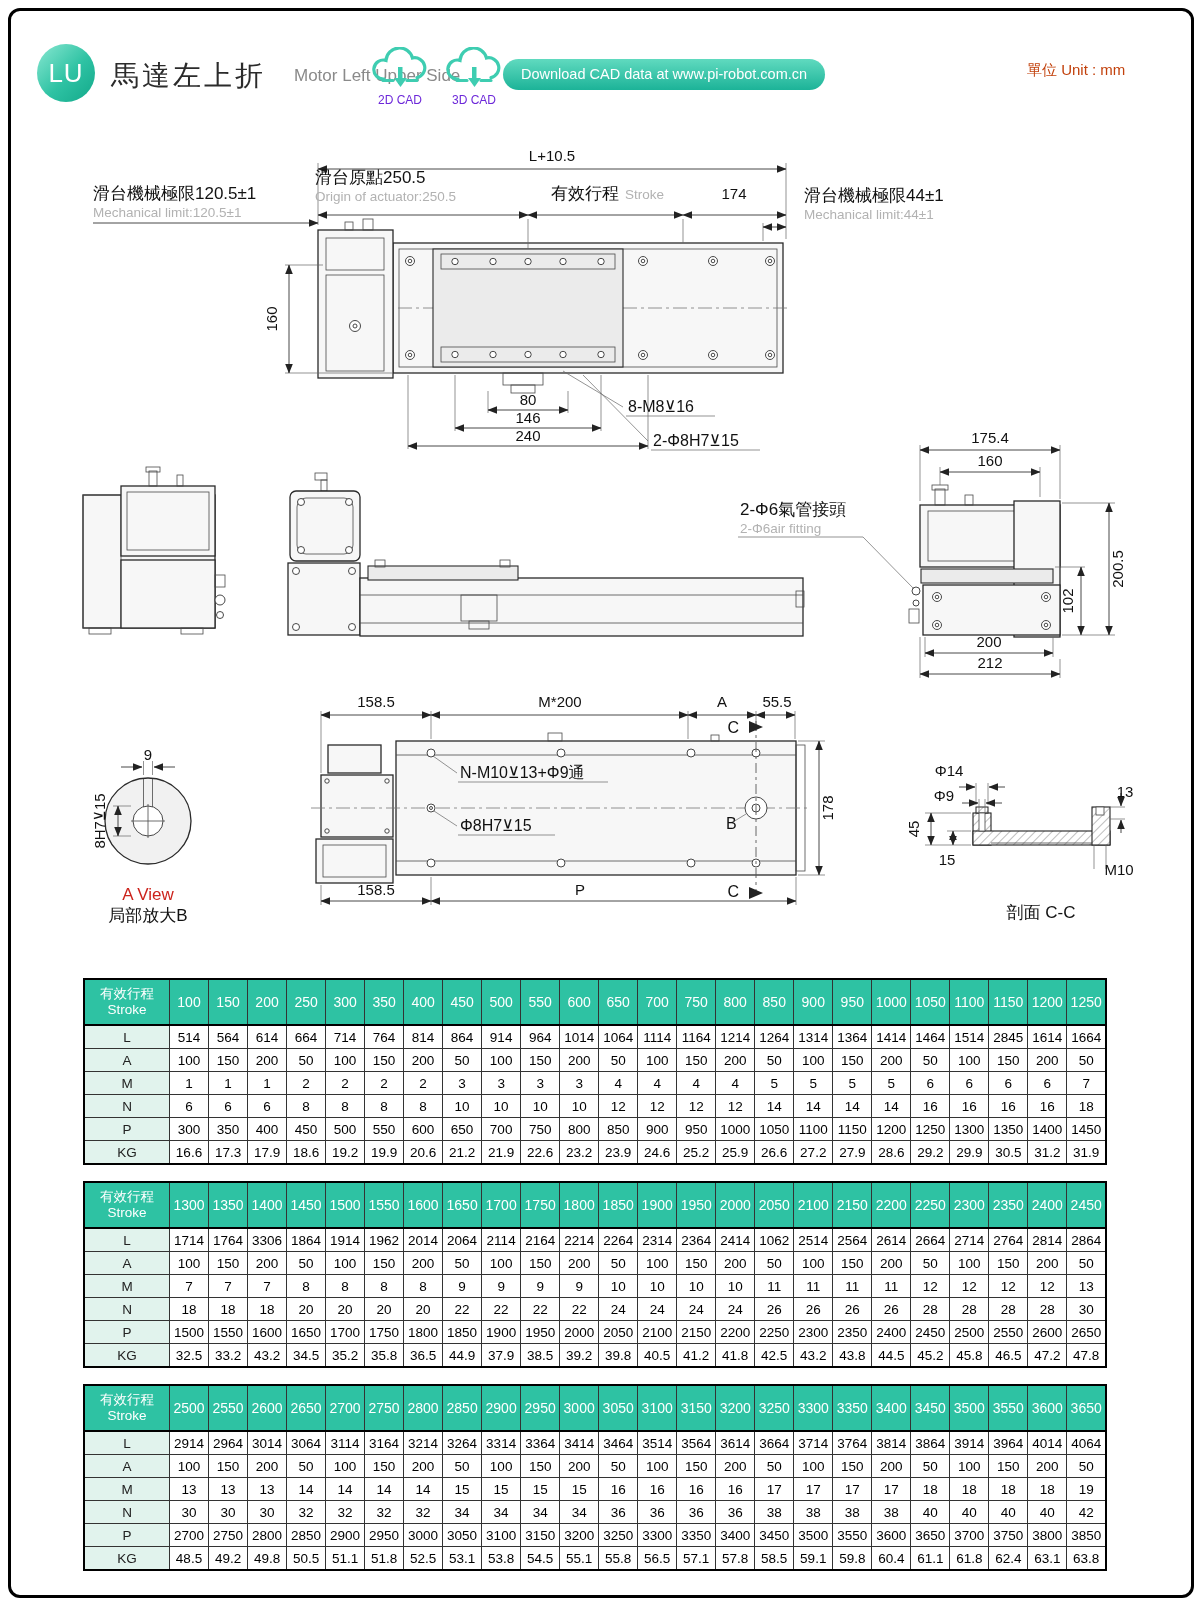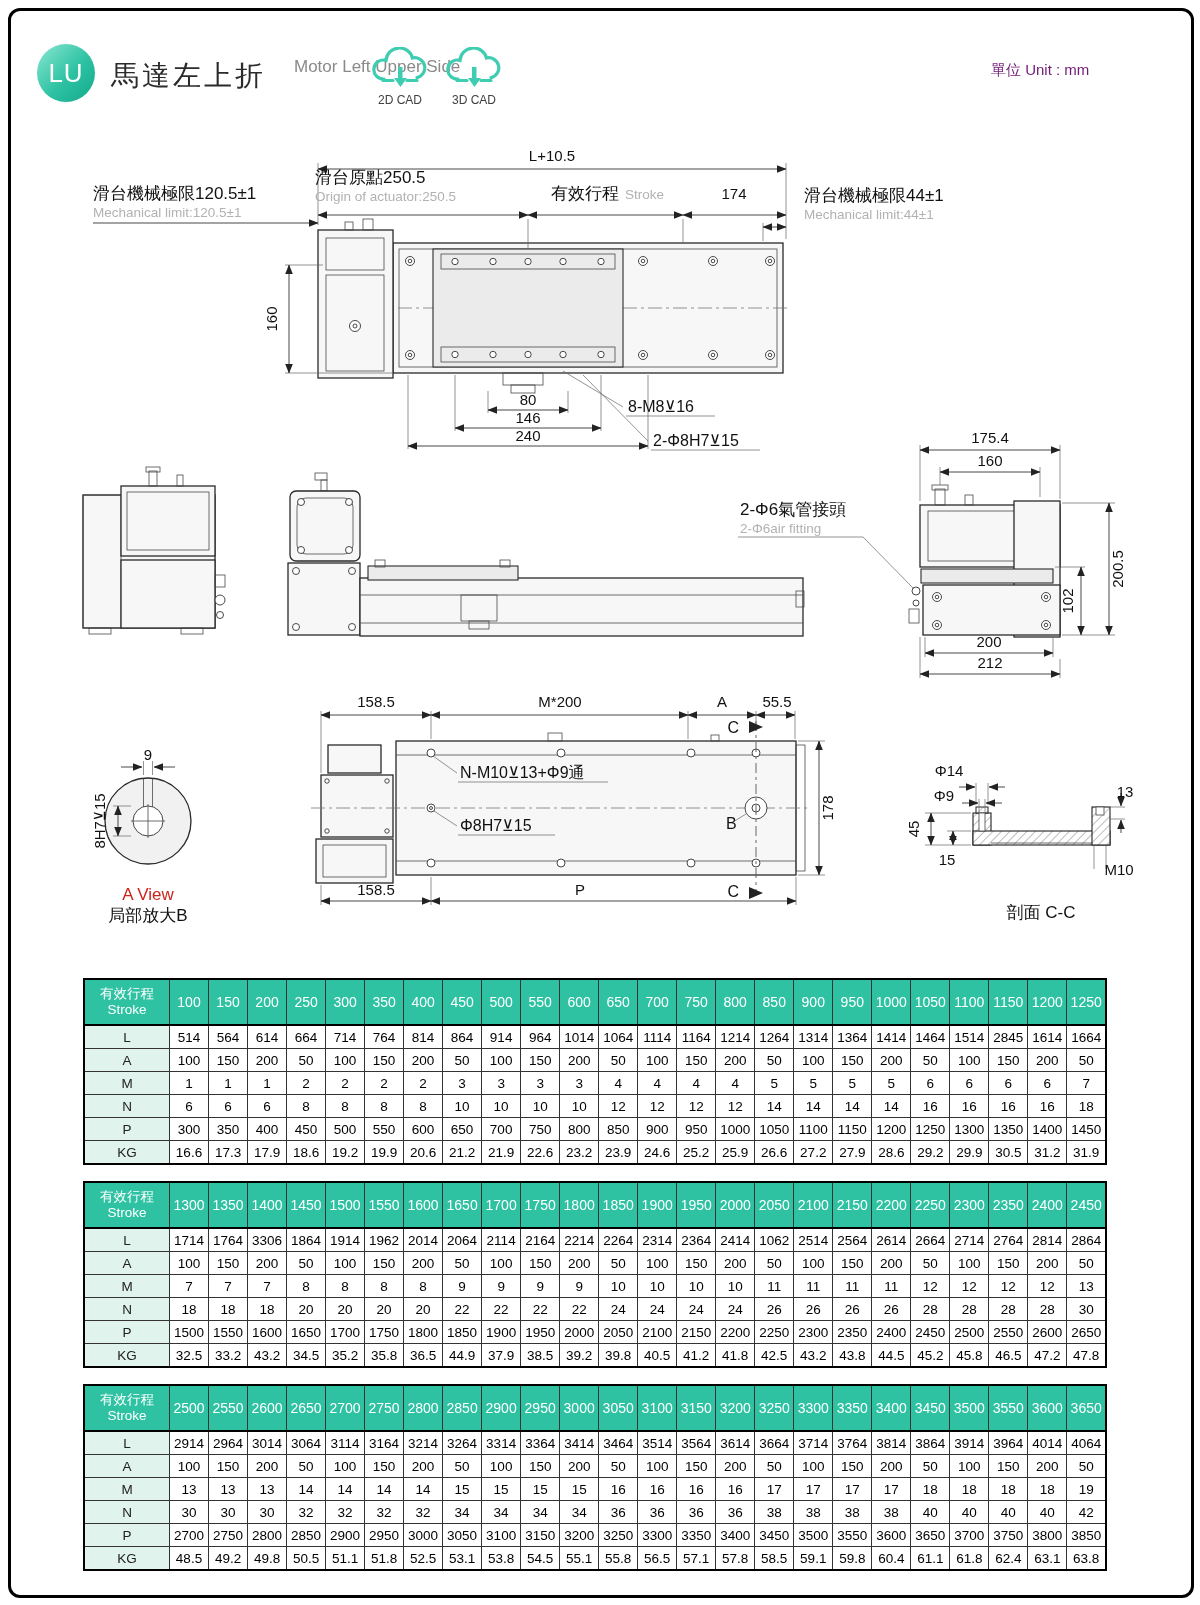--- a/index.html
+++ b/index.html
@@ -2,29 +2,29 @@
 <html><head>
 <meta charset="utf-8">
 <style>
   html,body{margin:0;padding:0;background:#fff;}
   body{width:1200px;height:1605px;position:relative;font-family:"Liberation Sans","DejaVu Sans",sans-serif;color:#222;}
   .page{position:absolute;left:8px;top:8px;width:1180px;height:1584px;border:3px solid #000;border-radius:12px;background:#fff;overflow:hidden;}
   
   .lu-badge{position:absolute;left:26px;top:33px;width:58px;height:58px;border-radius:50%;
     background:linear-gradient(135deg,#8ae8d2 0%,#2ec2a3 55%,#12a88a 100%);color:#fff;font-size:26px;
     display:flex;align-items:center;justify-content:center;letter-spacing:1px;}
-  .titlebox{position:absolute;left:100px;top:46px;display:flex;align-items:flex-start;gap:28px;white-space:nowrap;}
+  .titlebox{position:absolute;left:100px;top:46px;display:flex;align-items:center;gap:28px;white-space:nowrap;}
   .title-zh{font-size:28px;color:#2b2b2b;letter-spacing:3px;}
   .title-en{font-size:17px;color:#8a8a8a;}
   .cloud{position:absolute;top:36px;width:62px;text-align:center;}
   .cloud-2d{left:358px;} .cloud-3d{left:432px;}
-  .cloud .lbl{font-size:12px;color:#404040;margin-top:-2px;}
+  .cloud .lbl{font-size:12px;color:#6d28d9;margin-top:-2px;}
   .pill{position:absolute;left:492px;top:48px;height:31px;line-height:31px;padding:0 18px;border-radius:16px;
     background:linear-gradient(180deg,#60dabf,#1cb398);color:#fff;font-size:14.5px;white-space:nowrap;}
-  .unit{position:absolute;left:980px;top:50px;font-size:15px;color:#701a75;white-space:nowrap;}
+  .unit{position:absolute;left:1016px;top:50px;font-size:15px;color:#c2410c;white-space:nowrap;}
   
   .drawings{position:absolute;left:52px;top:112px;width:1080px;height:848px;}
   .part{fill:#f7f7f7;stroke:#2a2a2a;stroke-width:1.3;}
   .part2{fill:#ebebeb;stroke:#2a2a2a;stroke-width:1.1;}
   .thin{fill:none;stroke:#4a4a4a;stroke-width:.8;}
   .diml{stroke:#333;stroke-width:.9;fill:none;}
   .ext{stroke:#666;stroke-width:.7;fill:none;}
   .cl{stroke:#777;stroke-width:.8;fill:none;stroke-dasharray:14 4 3 4;}
   .cl2{stroke:#555;stroke-width:.9;fill:none;stroke-dasharray:10 4 3 4;}
   .circ{fill:#fff;stroke:#333;stroke-width:.9;}
@@ -66,20 +66,21 @@
   <div class="cloud cloud-3d">
     <svg width="62" height="44" viewBox="0 0 62 44">
       <path d="M15,32 a9.5,9.5 0 1 1 2,-18.6 a13.5,13.5 0 0 1 26.5,-2.4 a10,10 0 1 1 4.5,19.6" fill="none" stroke="#3ecdb1" stroke-width="3.2" stroke-linecap="round"></path>
       <path d="M14,33.5 h10 M38,33.5 h10" stroke="#3ecdb1" stroke-width="3.2" stroke-linecap="round"></path>
       <rect x="29" y="20" width="4.5" height="12" fill="#3ecdb1"></rect>
       <polygon points="25,31 38,31 31.5,40" fill="#3ecdb1"></polygon>
     </svg>
     <div class="lbl">3D CAD</div>
   </div>
 
+  <div class="pill">Download CAD data at www.pi-robot.com.cn</div>
   <div class="unit">單位 Unit : mm</div>
 
   <div class="drawings">
   <svg width="1080" height="848" viewBox="0 0 1080 848">
     <defs>
       <marker id="aR" viewBox="0 0 10 8" markerWidth="11" markerHeight="9" refX="9.5" refY="4" orient="auto">
             <path d="M0,0L10,4L0,8z" fill="#222"></path>
           </marker>
       <marker id="aL" viewBox="0 0 10 8" markerWidth="11" markerHeight="9" refX="0.5" refY="4" orient="auto">
             <path d="M10,0L0,4L10,8z" fill="#222"></path>

